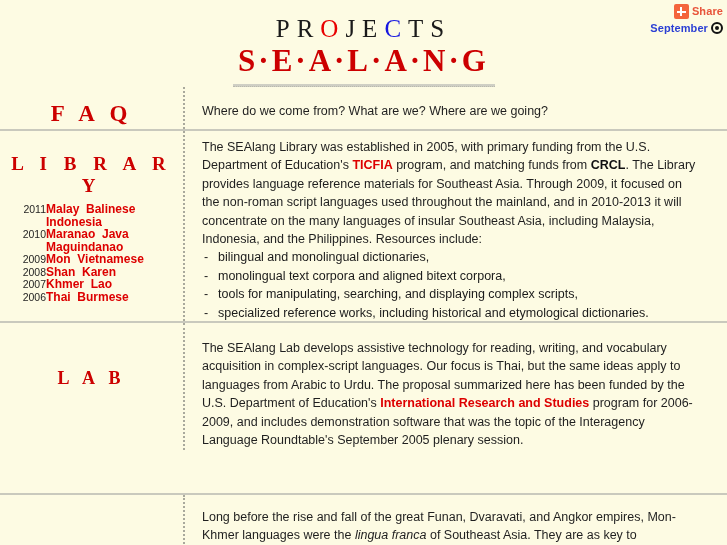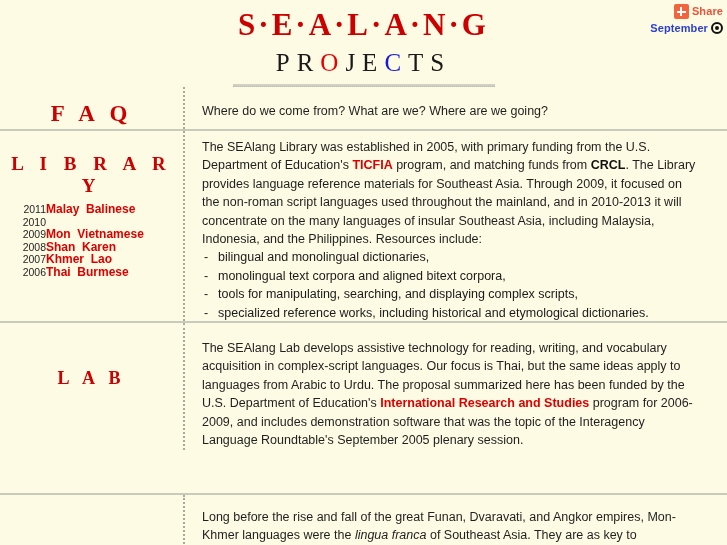--- a/index.html
+++ b/index.html
@@ -217,22 +217,22 @@
     <span class="share-plus"></span>
     <span id="share-label">Share</span>
   </div>
   <div id="feedback-row">
     <span id="feedback-label">September</span>
     <span class="feedback-dot"></span>
   </div>
 </div>
 
 <div id="masthead">
+  <div id="brand-projects"><span>P</span><span>R</span><span class="o-red">O</span><span>J</span><span>E</span><span class="c-blue">C</span><span>T</span><span>S</span></div>
   <div id="brand-sealang">S·E·A·L·A·N·G</div>
-  <div id="brand-projects"><span>P</span><span>R</span><span class="o-red">O</span><span>J</span><span>E</span><span class="c-blue">C</span><span>T</span><span>S</span></div>
   <div id="masthead-rule"></div>
 </div>
 
 <div class="section first" style="height:42px;">
   <div class="sec-left">
     <div class="sec-title" id="title-faq">F A Q</div>
   </div>
   <div class="sec-divider"></div>
   <div class="sec-right" style="padding-top:15px;">
     <div class="body-text">Where do we come from? What are we? Where are we going?</div>
@@ -244,20 +244,25 @@
     <div class="sec-title" id="title-library">L I B R A R Y</div>
     <div id="library-years">
         <div class="year-row">
           <div class="year-num">2011</div>
           <div class="year-langs">
             <div><span>Malay  Balinese</span></div>
           </div>
         </div>
         <div class="year-row multi">
           <div class="year-num">2010</div>
+          <div class="year-langs">
+            <div><span>Indonesia</span></div>
+            <div><span>Maranao  Java</span></div>
+            <div><span>Maguindanao</span></div>
+          </div>
         </div>
         <div class="year-row">
           <div class="year-num">2009</div>
           <div class="year-langs">
             <div><span>Mon  Vietnamese</span></div>
           </div>
         </div>
         <div class="year-row">
           <div class="year-num">2008</div>
           <div class="year-langs">

